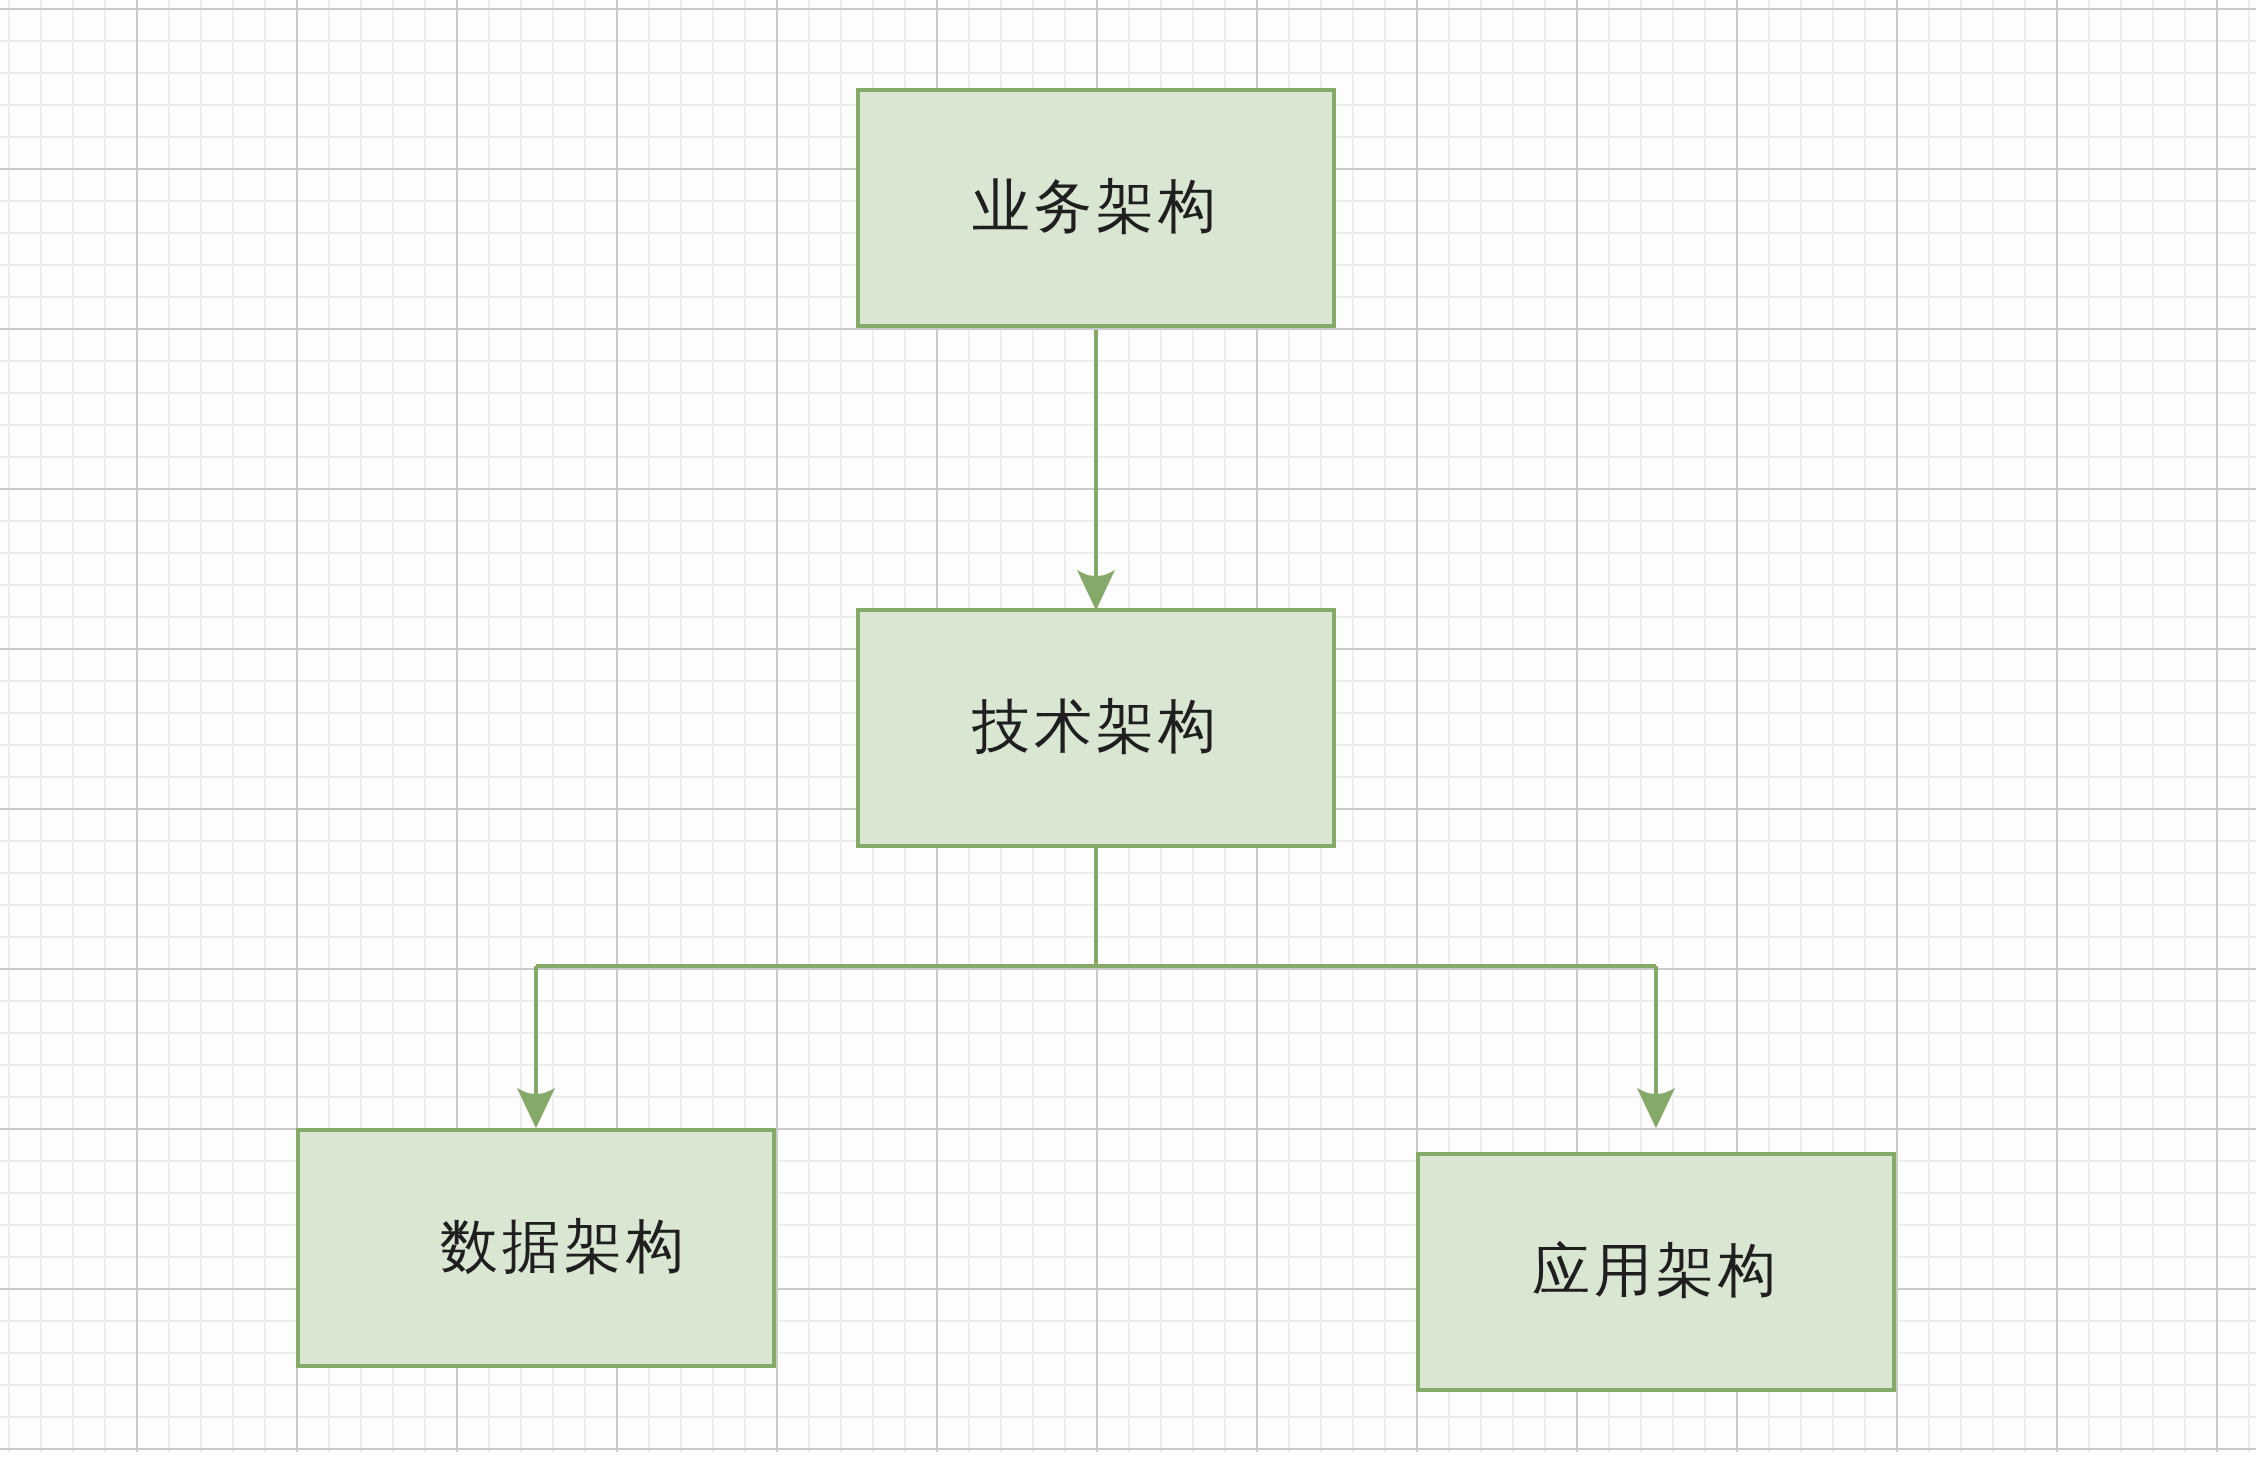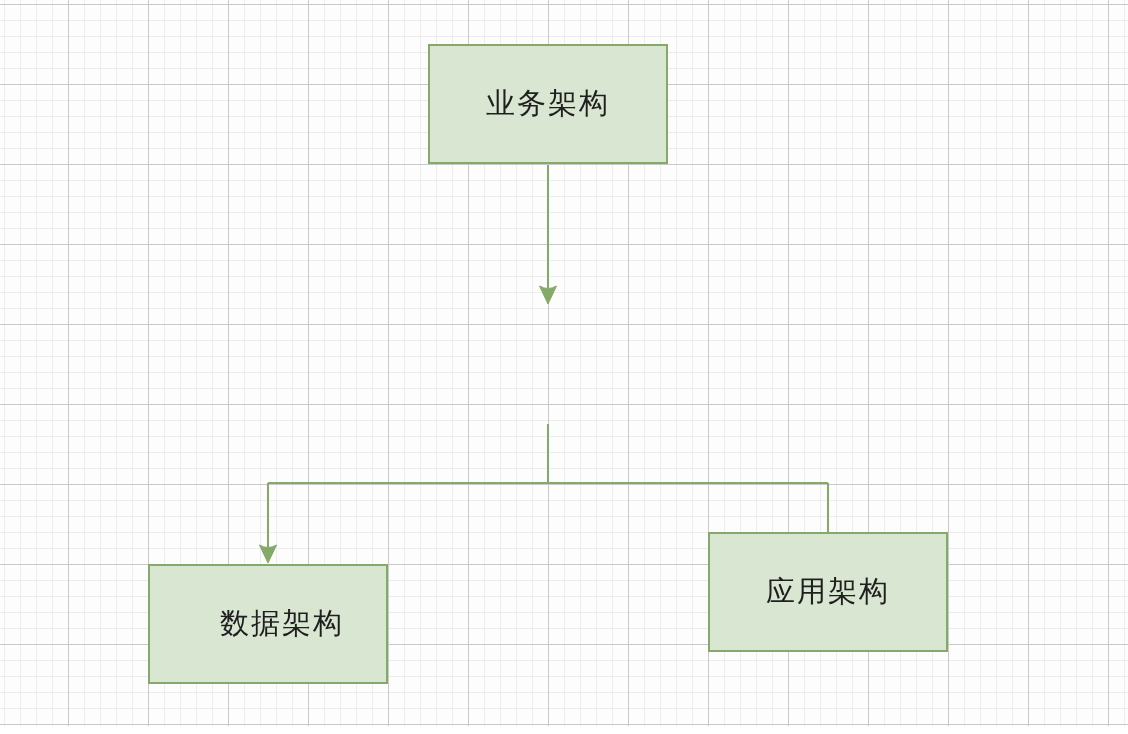--- a/index.html
+++ b/index.html
@@ -58,21 +58,21 @@
     align-items:center;
     justify-content:center;
     font-size:29px;
     letter-spacing:2px;
     color:var(--text);
     cursor:default;
   }
   .node-business   {left:428px; top:44px;}
   .node-technical  {left:428px; top:304px;}
   .node-data       {left:148px; top:564px;padding-left:28px;}
-  .node-application{left:708px; top:532px;}
+  .node-application{left:708px; top:576px;}
   .watermark{
     position:absolute;
     right:6px;
     bottom:4px;
     font-size:30px;
     letter-spacing:1px;
     color:#ffffff;
     text-shadow:2px 3px 3px rgba(110,110,110,0.70), 1px 1px 1px rgba(150,150,150,0.55);
     user-select:none;
   }
@@ -89,20 +89,23 @@
 
     <path class="line" d="M548 424 L548 483 M268 483 L828 483 M268 483 L268 551 M828 483 L828 551"></path>
     <path class="head" d="M268 563 L259.5 545 Q268 550 276.5 545 Z"></path>
     <path class="head" d="M828 563 L819.5 545 Q828 550 836.5 545 Z"></path>
   </svg>
 
   <div class="node node-business">
     <span>业务架构</span>
   </div>
 
+  <div class="node node-technical">
+    <span>技术架构</span>
+  </div>
 
   <div class="node node-data">
     <span>数据架构</span>
   </div>
 
   <div class="node node-application">
     <span>应用架构</span>
   </div>
 
 

